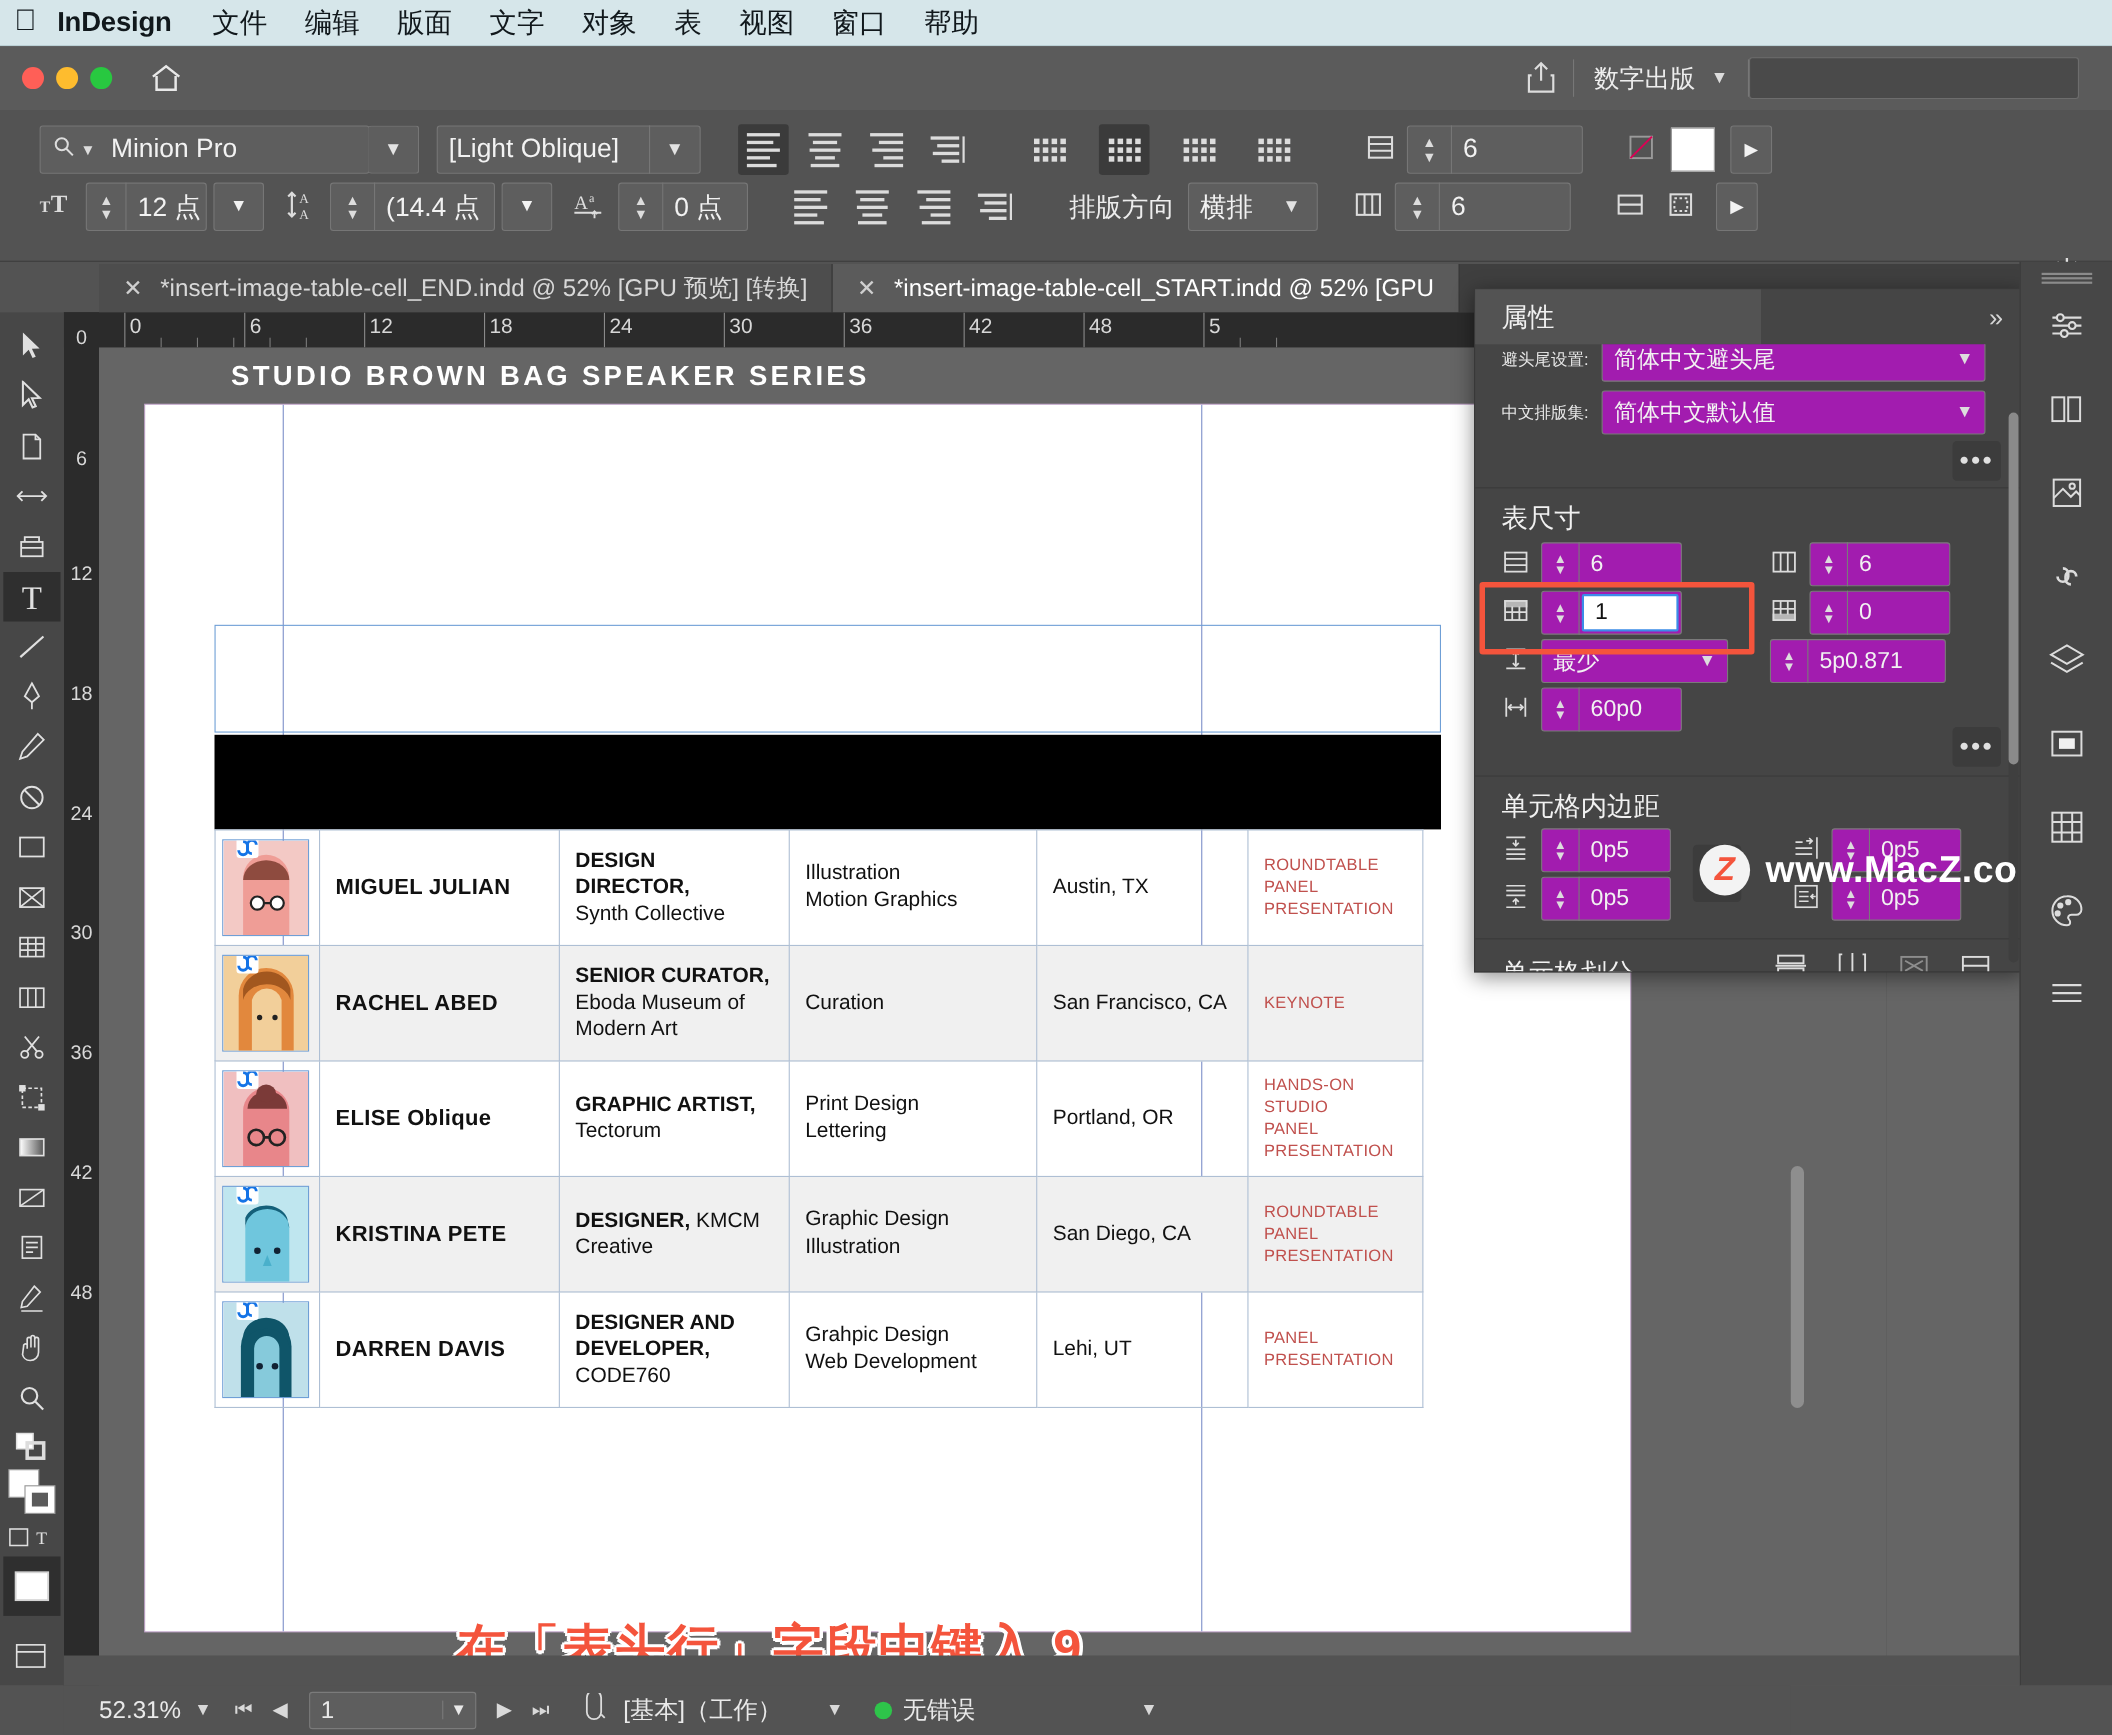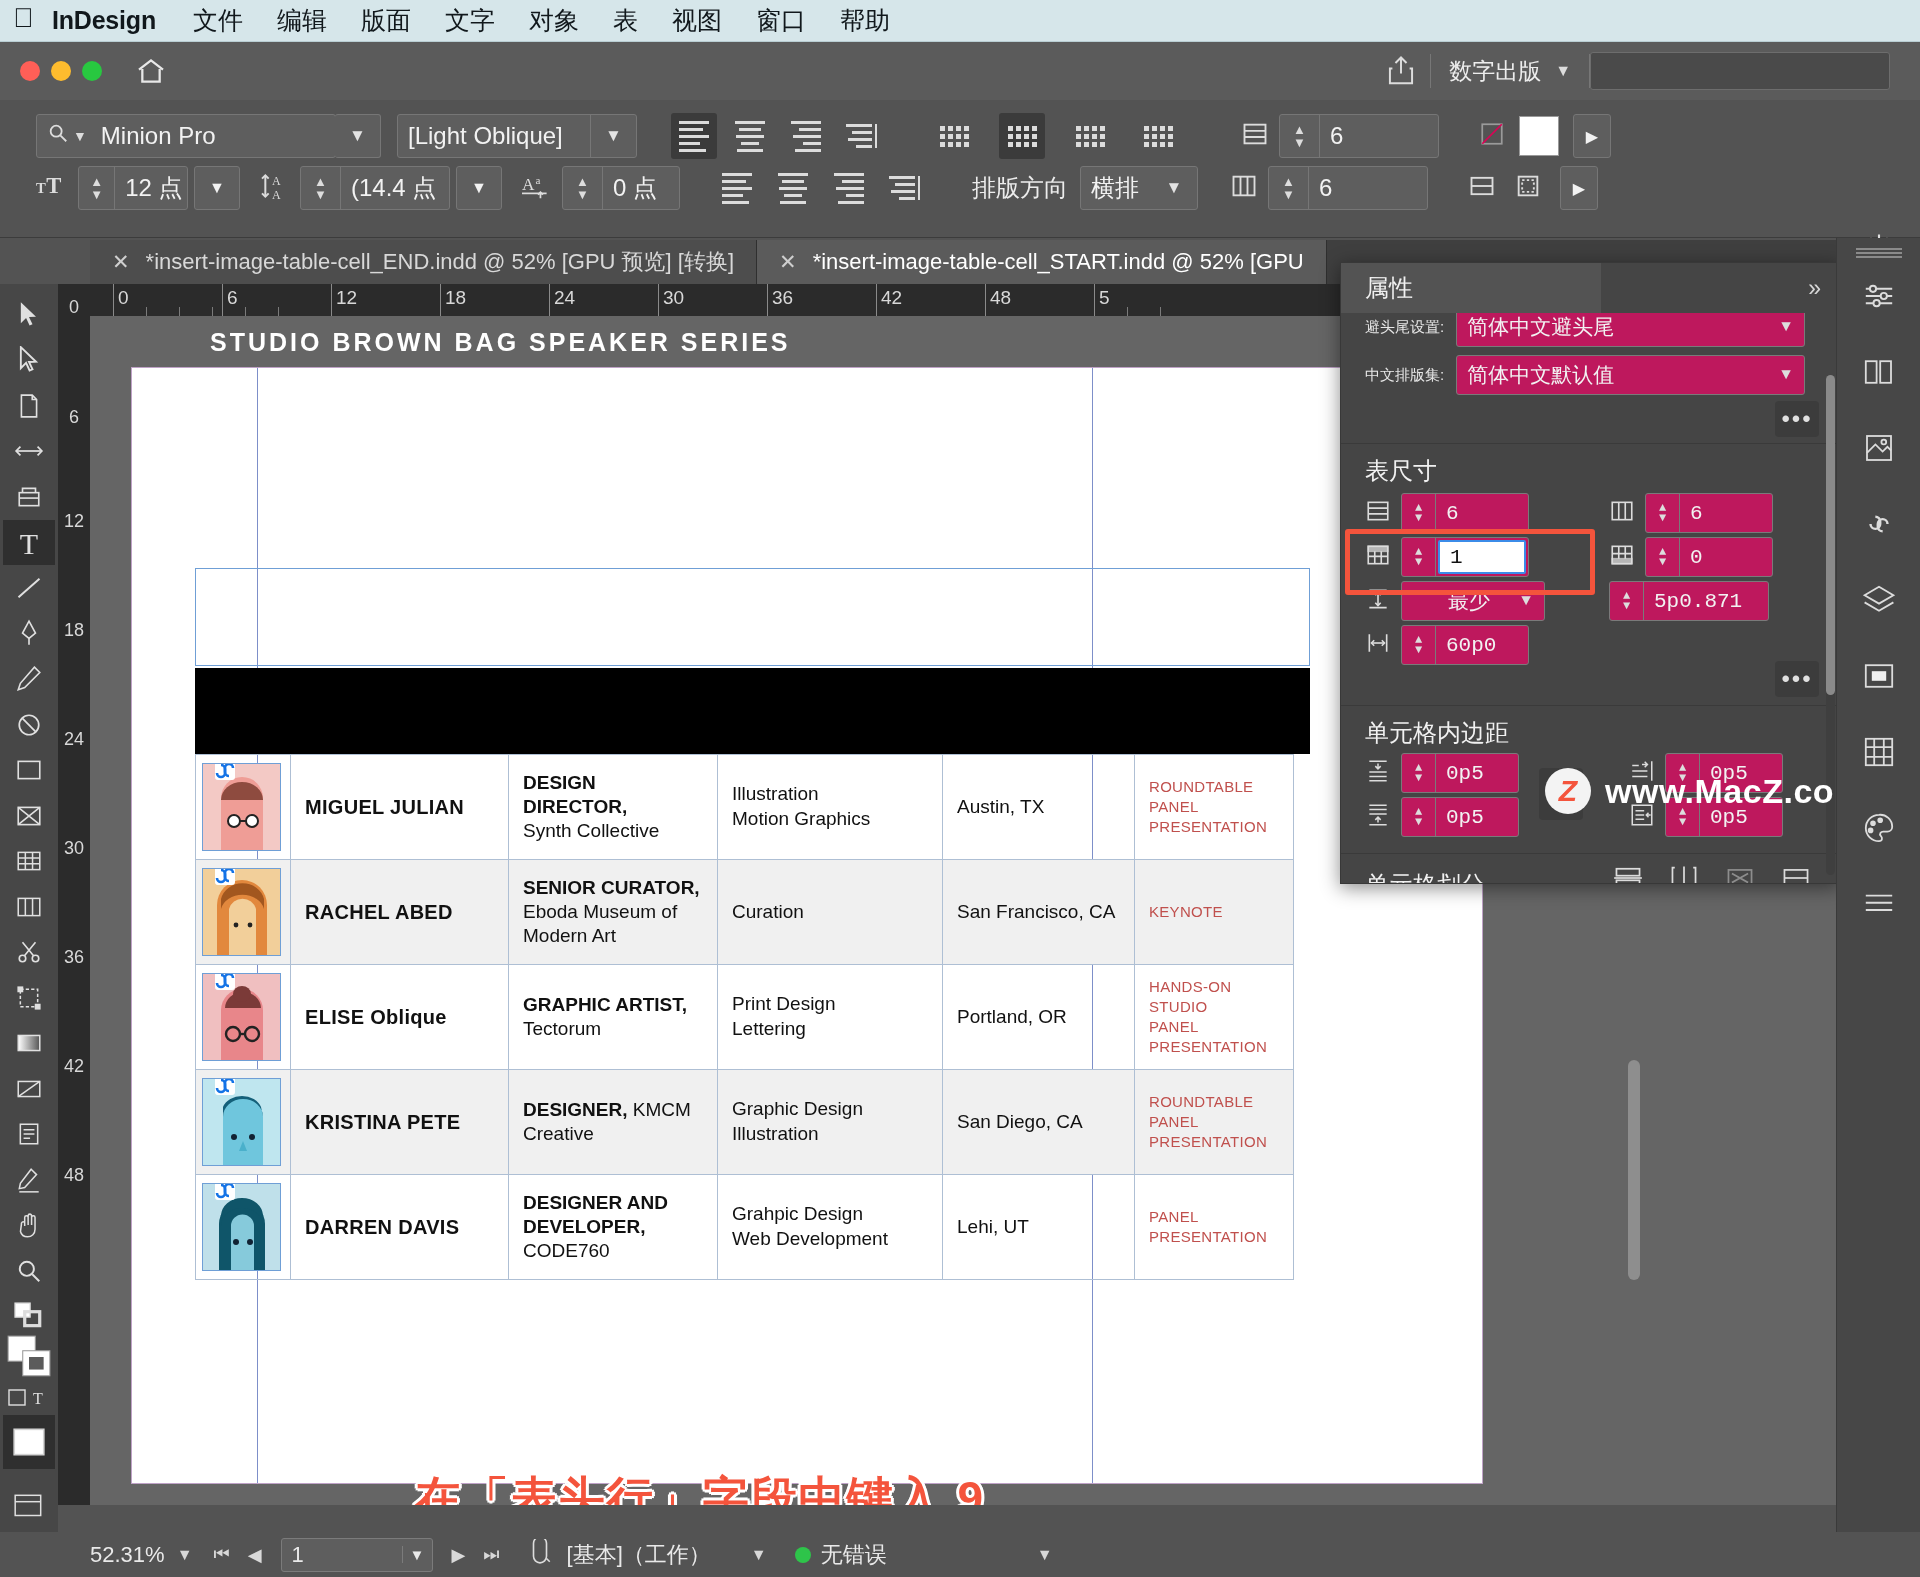--- a/index.html
+++ b/index.html
@@ -151,21 +151,21 @@
     position: absolute; left: 1340px; top: 262px; width: 500px; height: 622px;
     background: #454545; border: 1px solid #383838;
     box-shadow: 0 4px 18px rgba(0,0,0,0.45);
   }
   .pp-tab { position: absolute; left: 0; top: 0; width: 260px; height: 50px; background: #535353; display: flex; align-items: center; padding-left: 24px; font-size: 24px; color: #f1f1f1; }
   .pp-head { position: absolute; left: 260px; top: 0; right: 0; height: 50px; background: #454545; display: flex; align-items: center; justify-content: flex-end; padding-right: 18px; }
   .pp-chevs { font-size: 23px; color: #d7d7d7; }
   .pp-body { position: absolute; left: 0; top: 50px; right: 0; bottom: 0; overflow: hidden; }
   .pp-row { display: flex; align-items: center; gap: 12px; }
   .pp-label { font-size: 15px; color: #e7e7e7; white-space: nowrap; }
-  .pp-field { background: #be185d; border: 1px solid #7a7a7a; border-radius: 3px; height: 40px; display: flex; align-items: center; color: #f2f2f2; font-size: 21px; font-family: Liberation Mono, monospace; }
+  .pp-field { background: #a21caf; border: 1px solid #7a7a7a; border-radius: 3px; height: 40px; display: flex; align-items: center; color: #f2f2f2; font-size: 21px; }
   .pp-field .t { padding: 0 10px; white-space: nowrap; overflow: hidden; }
   .pp-field .dd { margin-left: auto; width: 36px; text-align: center; font-size: 16px; color: #ddd; }
   .pp-stepper { width: 34px; height: 40px; border-right: 1px solid #7a7a7a; display: flex; flex-direction: column; align-items: center; justify-content: center; color: #ddd; font-size: 12px; line-height: 10px; }
   .pp-section-title { font-size: 24px; color: #f1f1f1; }
   .pp-divider { height: 1px; background: #3a3a3a; }
   .ellipsis-btn { width: 44px; height: 36px; background: #3c3c3c; border-radius: 4px; display: flex; align-items: center; justify-content: center; color: #e0e0e0; font-size: 24px; letter-spacing: 2px; line-height: 10px; }
   .redbox { position: absolute; border: 5px solid #f4543c; border-radius: 3px; pointer-events: none; }
   .input-focus { background: #ffffff !important; border: 2px solid #3b8ce8 !important; color: #111 !important; }
   .pp-scroll { position: absolute; right: 4px; top: 62px; width: 9px; height: 500px; background: #3f3f3f; border-radius: 5px; }
   .pp-scroll i { position: absolute; left: 0; top: 0; width: 9px; height: 320px; background: #8a8a8a; border-radius: 5px; display: block; }
@@ -1078,21 +1078,21 @@
       </div>
 
       <div style="position:absolute;left:24px;top:268px;display:flex;align-items:center;gap:10px;">
         <span style="color:#dcdcdc">
           <svg width="26" height="26" viewBox="0 0 24 24" fill="none" stroke="currentColor" stroke-width="1.5">
               <path d="M4 4 H20 M4 20 H20"></path>
               <path d="M12 6 V18"></path>
               <path d="M9.5 8.5 L12 6 L14.5 8.5 M9.5 15.5 L12 18 L14.5 15.5"></path>
             </svg>
         </span>
-        <div class="pp-field" style="width:144px;padding-left:36px;">
+        <div class="pp-field" style="width:170px;">
           <span class="t">最少</span>
           <span class="dd">▼</span>
         </div>
       </div>
 
       <div style="position:absolute;left:268px;top:268px;display:flex;align-items:center;gap:10px;">
         <div class="pp-field" style="width:160px;">
           <span class="pp-stepper">
               <span>▲</span>
               <span>▼</span>

